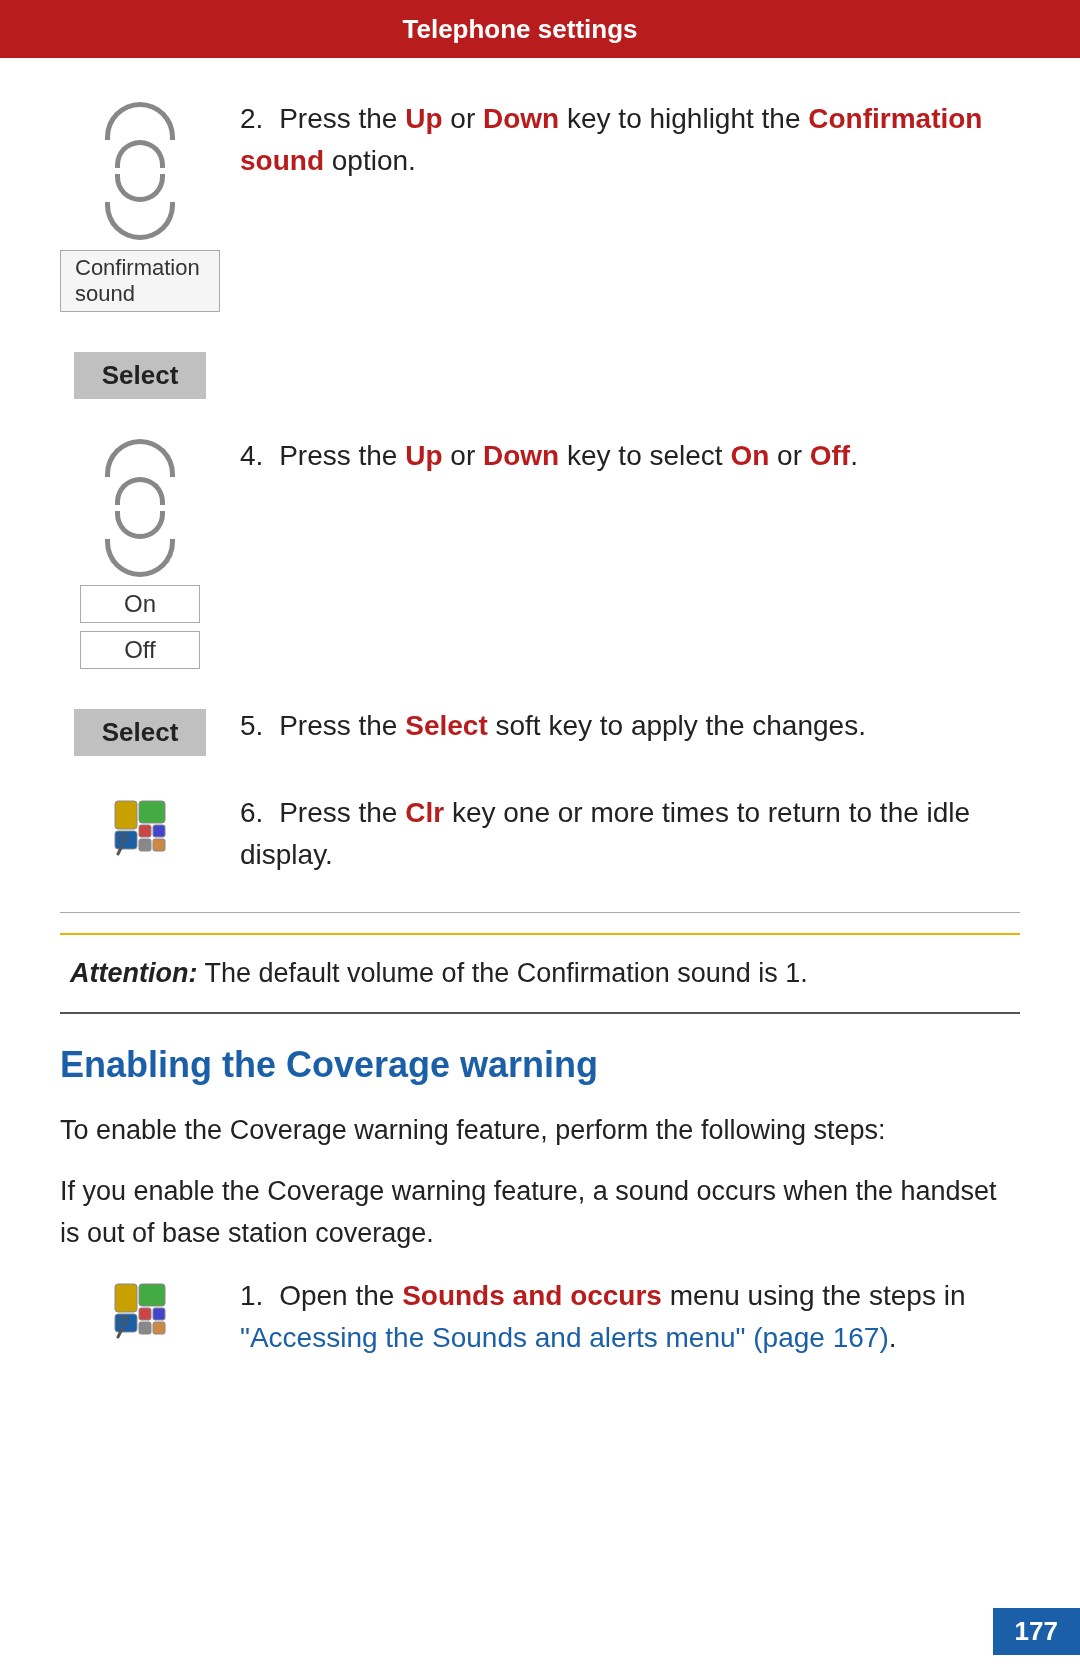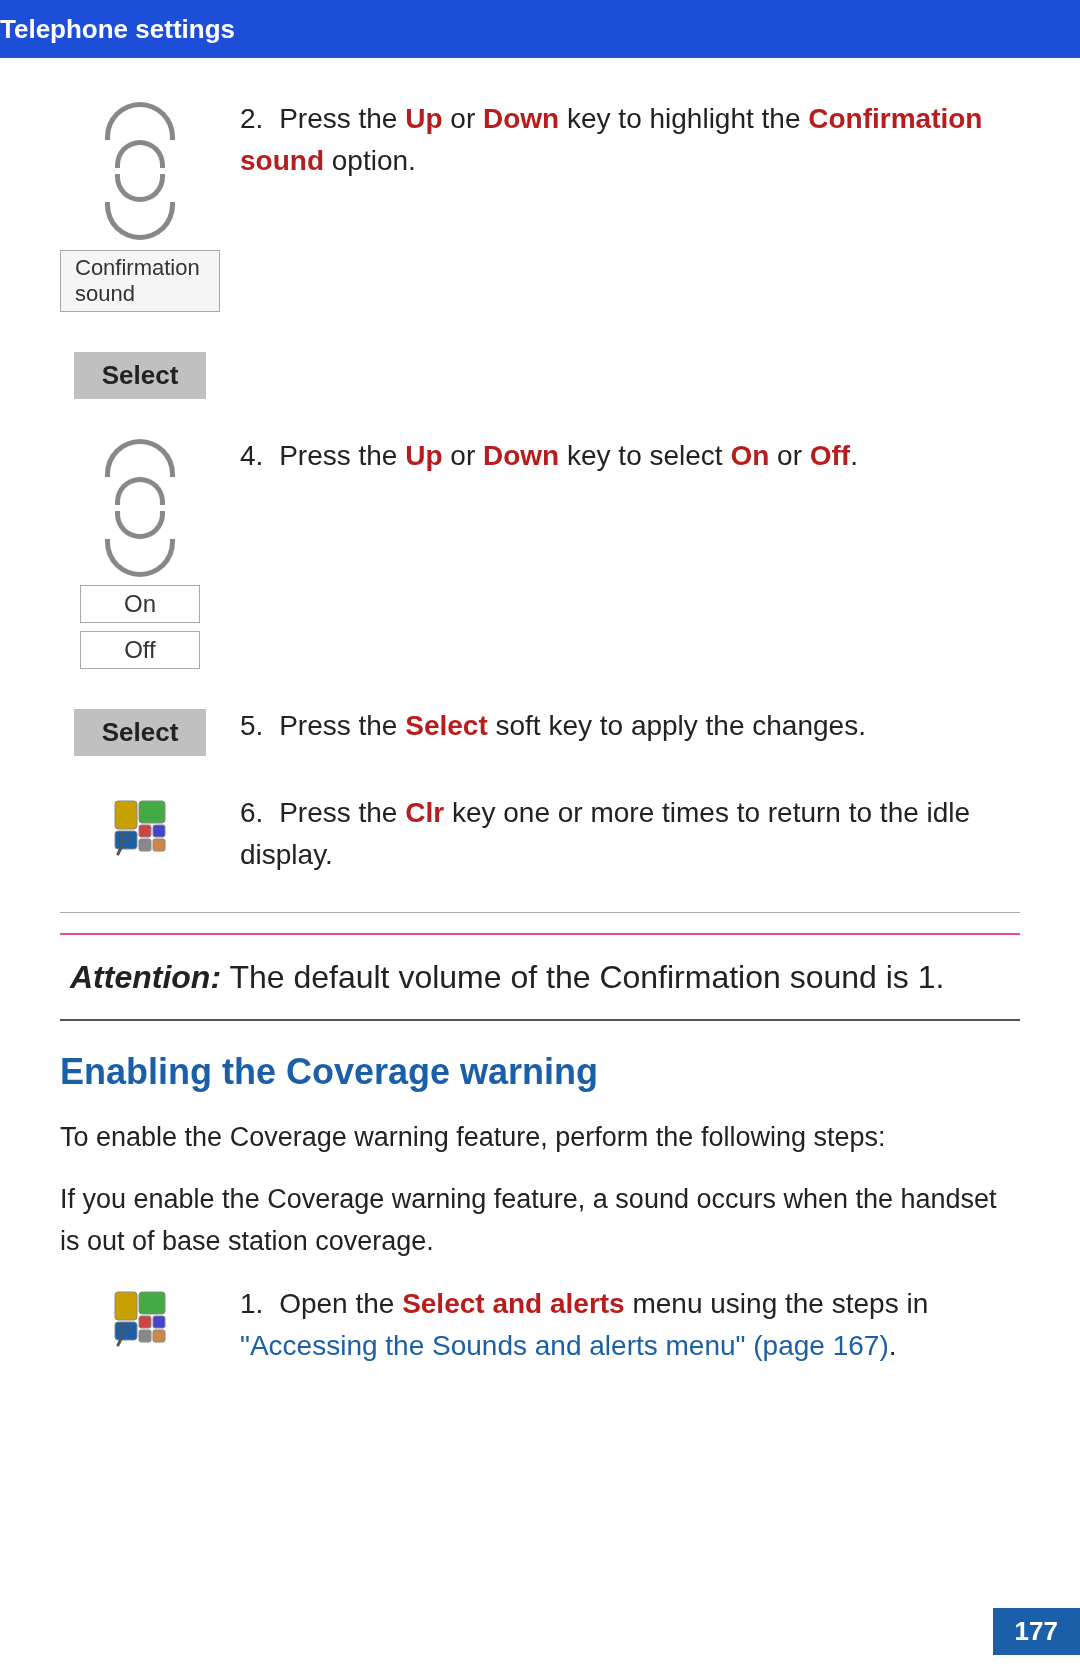--- a/index.html
+++ b/index.html
@@ -9,25 +9,25 @@
       min-height: 1669px;
       background: #ffffff;
       font-family: Arial, Helvetica, sans-serif;
       font-size: 28px;
       color: #222;
       position: relative;
     }
 
     
     .header-bar {
-      background: #1d4ed8;
+      background: #b91c1c;
       height: 58px;
       display: flex;
       align-items: center;
-      justify-content: flex-start;
+      justify-content: center;
       padding-right: 40px;
     }
     .header-title {
       color: #ffffff;
       font-size: 26px;
       font-weight: bold;
     }
 
     
     .content {
@@ -124,25 +124,25 @@
       display: block;
       margin-top: 8px;
       color: #333;
       background: #fff;
       width: 120px;
       text-align: center;
     }
 
     
     .attention-box {
-      border-top: 2px solid #ec4899;
+      border-top: 2px solid #eab308;
       border-bottom: 2px solid #555;
       padding: 18px 10px;
       margin: 18px 0 30px 0;
-      font-size: 32px;
+      font-size: 27px;
       line-height: 1.5;
     }
 
     
     .blue { color: #b91c1c; font-weight: bold; }
     .blue-link { color: #1a5fa8; }
 
     
     .section-heading {
       color: #1a5fa8;
@@ -304,19 +304,19 @@
         <rect x="29" y="29" width="12" height="12" rx="2" fill="#c44" stroke="#888" stroke-width="1"></rect>
         <rect x="43" y="29" width="12" height="12" rx="2" fill="#44c" stroke="#888" stroke-width="1"></rect>
         <rect x="29" y="43" width="12" height="12" rx="2" fill="#888" stroke="#888" stroke-width="1"></rect>
         <rect x="43" y="43" width="12" height="12" rx="2" fill="#c84" stroke="#888" stroke-width="1"></rect>
         <line x1="12" y1="50" x2="8" y2="58" stroke="#555" stroke-width="3" stroke-linecap="round"></line>
         <circle cx="14" cy="42" r="4" fill="none" stroke="#555" stroke-width="2"></circle>
       </svg>
     </div>
     <div class="step-text">
       <span class="step-num">1.</span>
-      Open the <span class="blue">Select and alerts</span> menu using the steps in <span class="blue-link" style="cursor:pointer;">"Accessing the Sounds and alerts menu" (page 167)</span>.
+      Open the <span class="blue">Sounds and occurs</span> menu using the steps in <span class="blue-link" style="cursor:pointer;">"Accessing the Sounds and alerts menu" (page 167)</span>.
     </div>
   </div>
 
 </div>
 
 <div class="page-number">177</div>
 
 </body></html>

